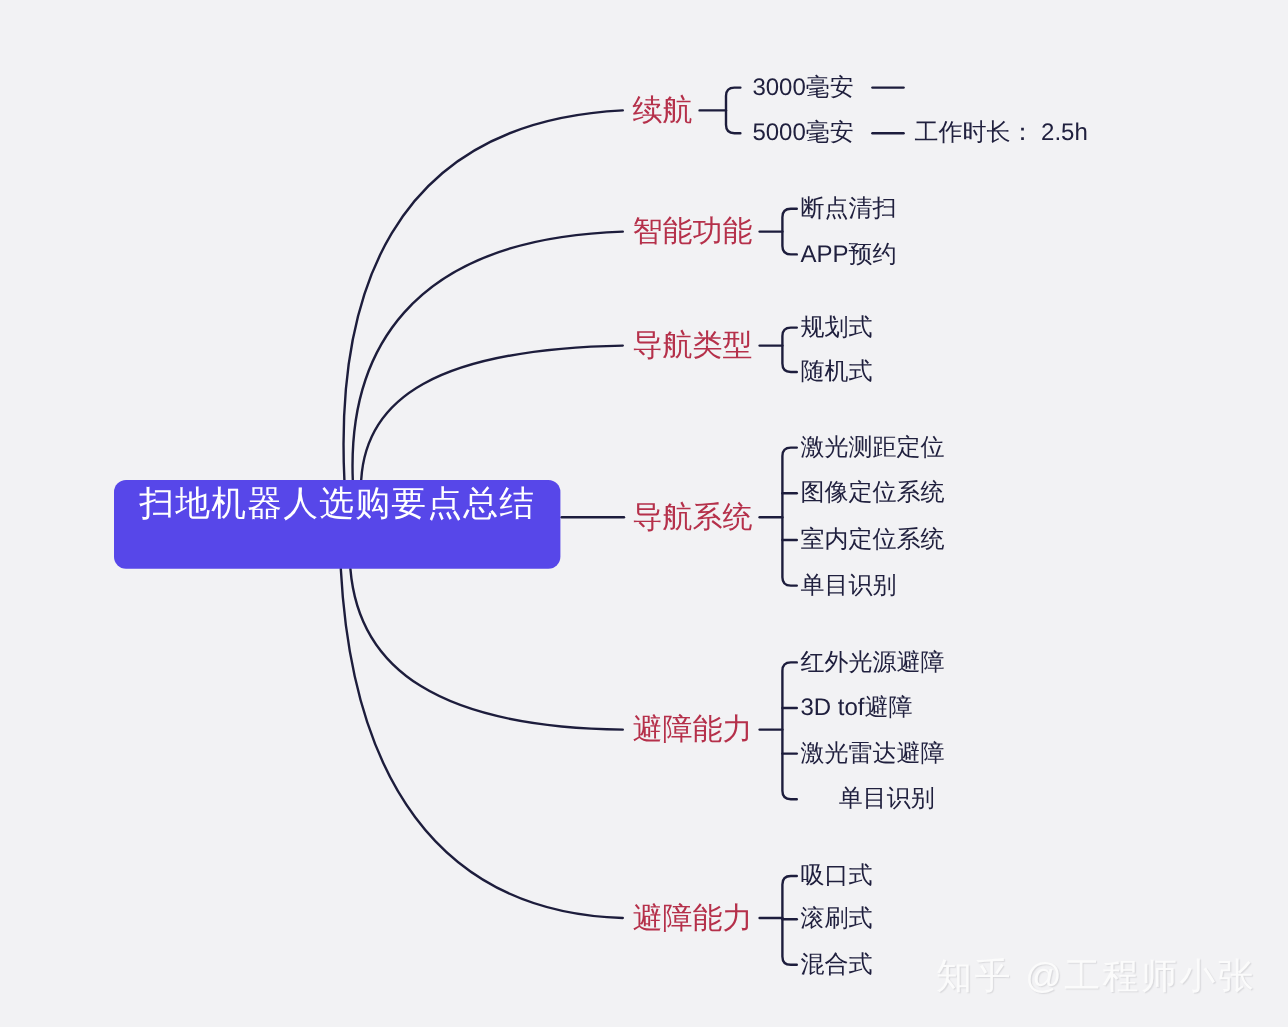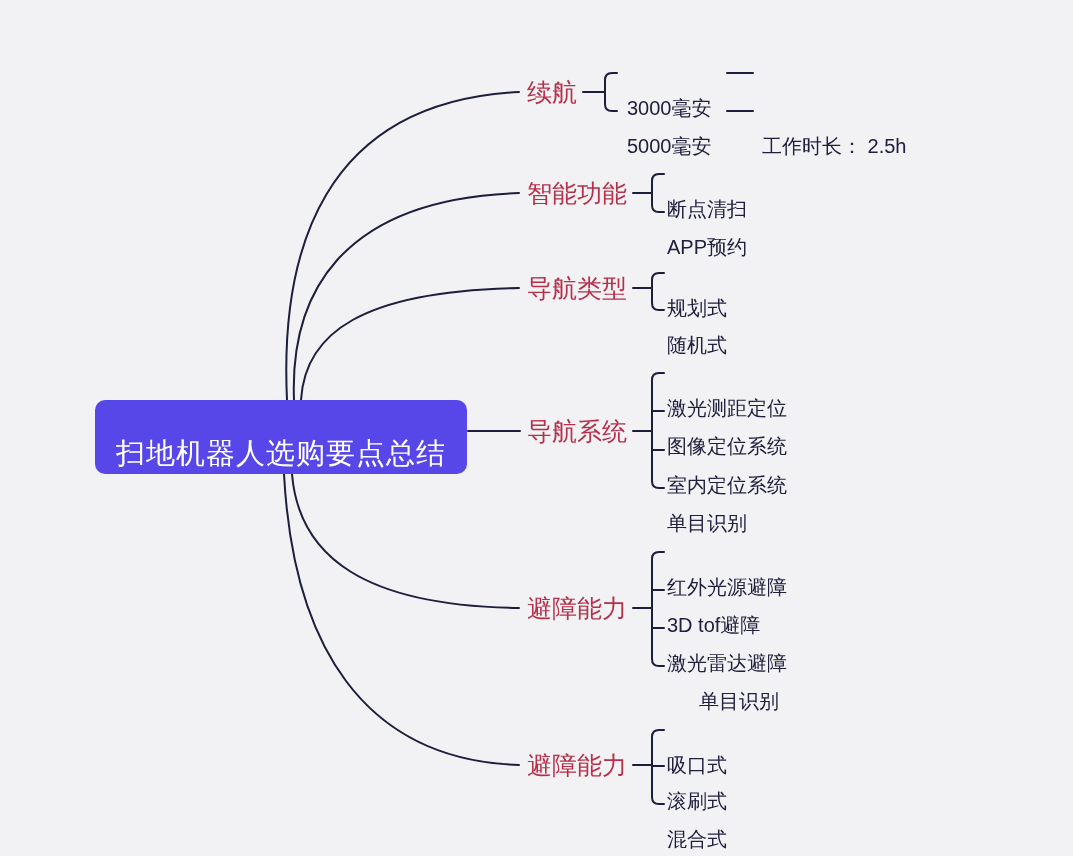--- a/index.html
+++ b/index.html
@@ -17,33 +17,33 @@
     background:var(--bg);
     font-family:"Liberation Sans","DejaVu Sans",sans-serif;
     overflow:hidden;
   }
   .canvas{position:relative;width:1073px;height:856px;}
   .lines{position:absolute;left:0;top:0;width:1073px;height:856px;}
   .lines path{fill:none;stroke:var(--line-color);stroke-width:2;stroke-linecap:round;}
   .root-node{
     position:absolute;left:95px;top:400px;width:372px;height:74px;
     background:var(--node-bg);border-radius:10px;
-    display:flex;align-items:flex-end;justify-content:center;
+    display:flex;align-items:flex-start;justify-content:center;
   }
   .root-node span{
     color:var(--node-text);font-size:29px;font-weight:500;
     letter-spacing:1px;white-space:nowrap;
   }
   .branch-label{
     position:absolute;left:527px;height:36px;line-height:36px;
     font-size:25px;font-weight:500;color:var(--branch-color);white-space:nowrap;text-align:right;
   }
   .child-label{
     position:absolute;height:30px;line-height:30px;
-    font-size:20px;font-weight:500;color:var(--text-color);white-space:nowrap;margin-top:35px;
+    font-size:20px;font-weight:500;color:var(--text-color);white-space:nowrap;
   }
   .watermark{
     position:absolute;left:780px;top:796px;height:36px;line-height:36px;
     font-size:30px;letter-spacing:2px;color:var(--watermark-color);
     text-shadow:1px 1px 1px #d9d9dc;white-space:nowrap;
   }
 </style>
 </head>
 <body>
 
@@ -124,14 +124,15 @@
 
   <div class="child-label" style="left:667px;top:537px">红外光源避障</div>
   <div class="child-label" style="left:667px;top:575px">3D tof避障</div>
   <div class="child-label" style="left:667px;top:613px">激光雷达避障</div>
   <div class="child-label" style="left:699px;top:651px">单目识别</div>
 
   <div class="child-label" style="left:667px;top:715px">吸口式</div>
   <div class="child-label" style="left:667px;top:751px">滚刷式</div>
   <div class="child-label" style="left:667px;top:789px">混合式</div>
 
+  <div class="watermark">知乎 @工程师小张</div>
 
 </div>
 
 </body></html>

